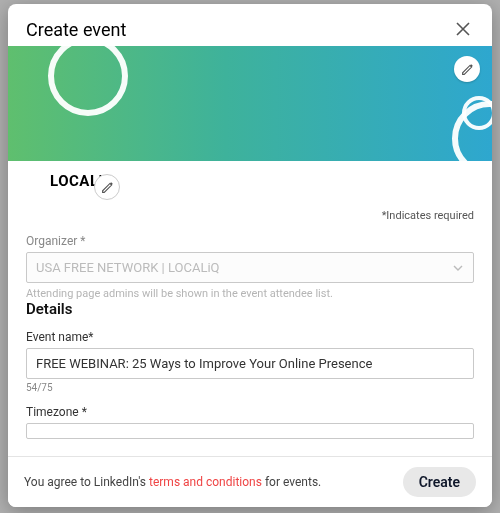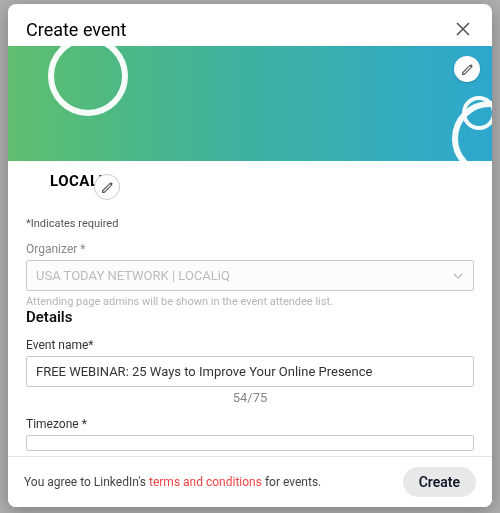--- a/index.html
+++ b/index.html
@@ -13,29 +13,29 @@
 .c1{width:80px;height:80px;left:40px;top:-10px}
 .c2{width:75px;height:75px;right:-35px;bottom:-15px}
 .c3{width:34px;height:34px;right:-4px;top:50px;border-width:4px}
 .edit-pill{position:absolute;background:#fff;border-radius:50%;width:26px;height:26px;display:flex;align-items:center;justify-content:center;box-shadow:0 1px 2px rgba(0,0,0,.2);cursor:pointer}
 .ep-banner{right:12px;top:10px}
 .logo-box{position:absolute;left:18px;top:-55px;width:92px;height:92px;background:#fff;display:flex;align-items:flex-end;padding:8px 6px}
 .logo-box span{font-size:15px;font-weight:700;letter-spacing:.5px}
 .body{position:relative;flex:1;overflow-y:auto;padding:0 18px 10px}
 .logo-wrap{position:relative;height:48px}
 .ep-logo{position:absolute;left:68px;top:13px;border:1px solid #ccc;box-shadow:none}
-.req{text-align:left;font-size:11px;color:#555;margin-top:8px}
+.req{text-align:right;font-size:11px;color:#555;margin-top:0}
 .label{font-size:12px;color:#888;margin-top:12px;display:block}
 .label-dark{color:#333}
 .select,.input{width:100%;border:1px solid #c9c9c9;border-radius:2px;padding:7px 9px;font-size:13px;color:#333;margin-top:4px;background:#fff}
 .select-dis{color:#bbb;background:#fcfcfc;position:relative}
 .caret{position:absolute;right:10px;top:50%;transform:translateY(-50%)}
 .hint{font-size:11px;color:#b5b5b5;margin-top:4px}
 .section{font-size:15px;font-weight:600;margin-top:0;color:#111}
-.counter{text-align:center;font-size:13px;color:#888;margin-top:3px}
+.counter{text-align:left;font-size:10px;color:#888;margin-top:3px}
 .footer{border-top:1px solid #e4e4e4;padding:10px 16px;display:flex;align-items:center;justify-content:space-between;background:#fff}
 .agree{font-size:12px;color:#444}
 .agree a{color:#ef4444;text-decoration:none}
 .create-btn{background:#e8e8e8;color:#0f172a;border:none;border-radius:16px;padding:7px 16px;font-size:14px;font-weight:600}
 svg{display:block}
 </style>
 </head>
 <body>
 
 <div class="modal">
@@ -68,21 +68,21 @@
         <svg width="13" height="13" viewBox="0 0 16 16">
             <path d="M2 14 L4 14 L13 5 L11 3 L2 12 Z M12 2 L14 4" stroke="#555" stroke-width="1.4" fill="none"></path>
           </svg>
       </div>
     </div>
 
     <div class="req">*Indicates required</div>
 
     <label class="label">Organizer *</label>
     <div class="select select-dis" style="position:relative">
-      <span>USA TODAY NETWORK | LOCALiQ</span>
+      <span>USA FREE NETWORK | LOCALiQ</span>
       <svg class="caret" width="10" height="6" viewBox="0 0 10 6">
           <path d="M1 1 L5 5 L9 1" stroke="#bbb" stroke-width="1.4" fill="none"></path>
         </svg>
     </div>
     <div class="hint">Attending page admins will be shown in the event attendee list.</div>
 
     <div class="section">Details</div>
 
     <label class="label label-dark">Event name*</label>
     <input class="input" value="FREE WEBINAR: 25 Ways to Improve Your Online Presence" style="">

